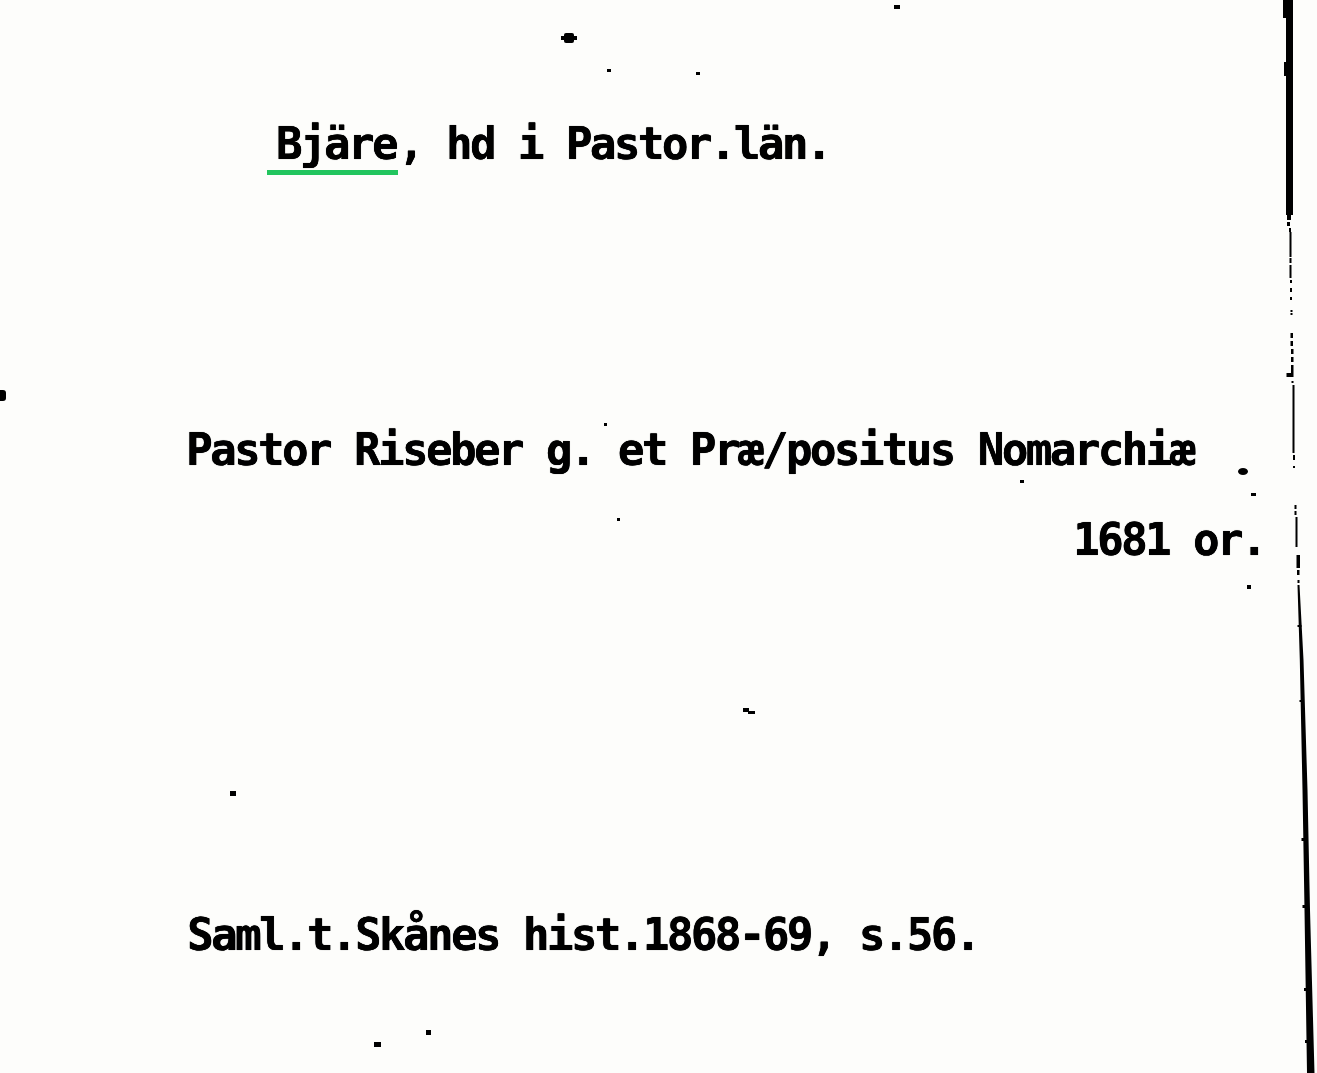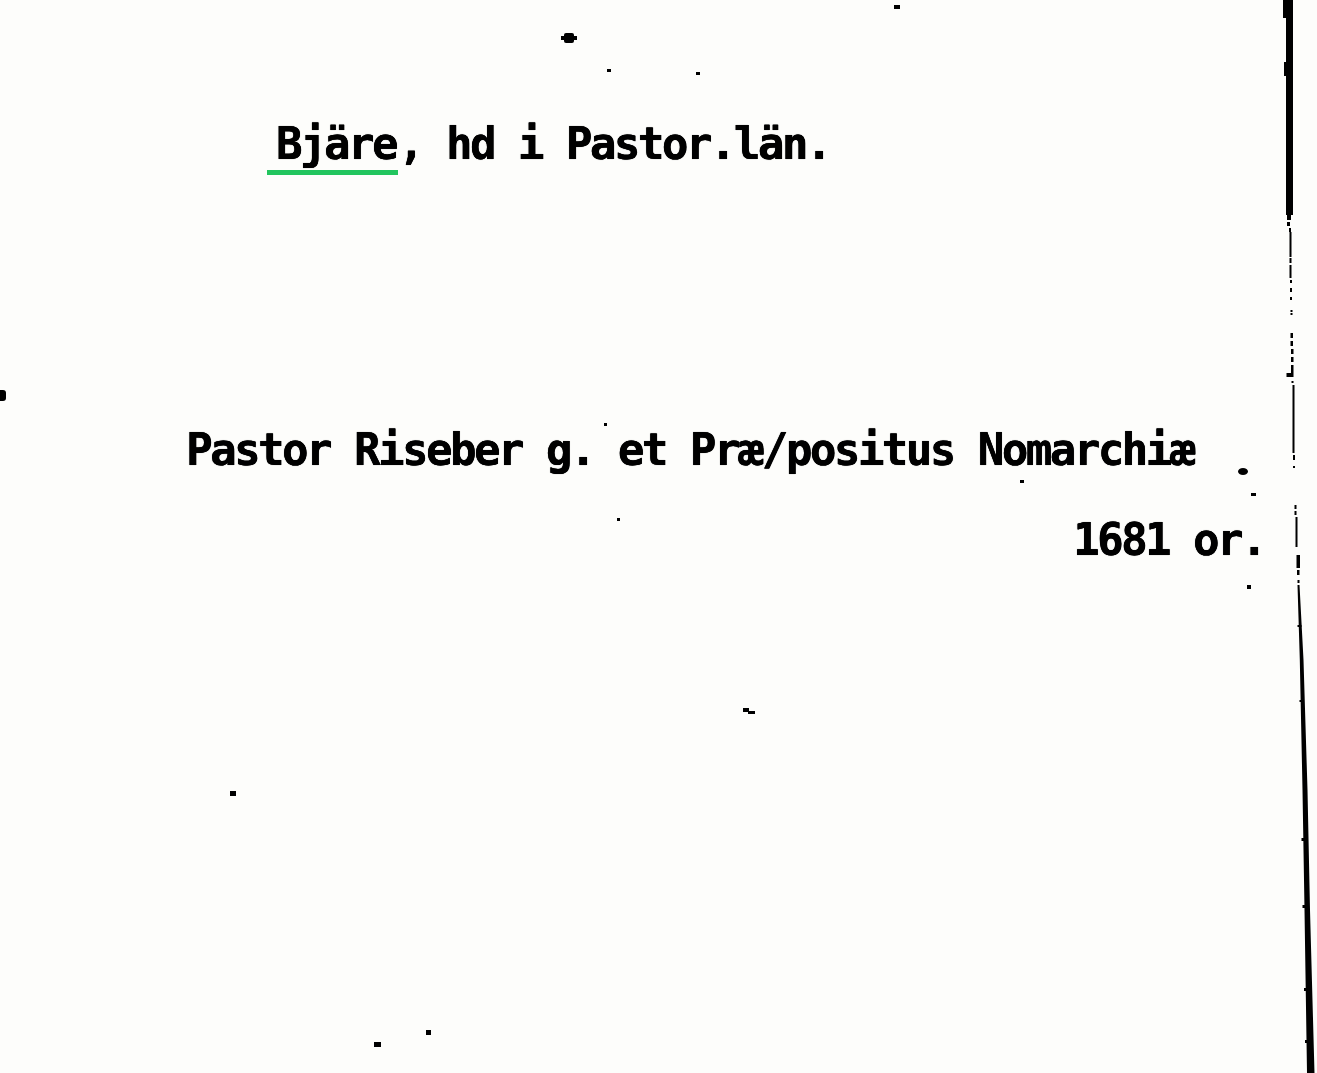--- a/index.html
+++ b/index.html
@@ -50,20 +50,21 @@
   <div class="line" style="left:180px; top:78px;">
     <span class="heading-title">Bjäre</span><span>, hd i Pastor.län.</span>
   </div>
 
 
   <div class="line" style="left:186px; top:428px;">Pastor Riseber g. et Præ/positus Nomarchiæ</div>
 
 
   <div class="line" style="left:1057px; top:518px;margin-left:16px;">1681 or.</div>
 
+  <div class="line" style="left:187px; top:913px;">Saml.t.Skånes hist.1868-69, s.56.</div>
 
   <div class="speck" style="left:564px; top:33px; width:10px; height:10px; border-radius:2px;"></div>
   <div class="speck" style="left:561px; top:36px; width:16px; height:4px;"></div>
   <div class="speck" style="left:607px; top:69px; width:4px; height:3px;"></div>
   <div class="speck" style="left:696px; top:72px; width:4px; height:3px;"></div>
   <div class="speck" style="left:894px; top:5px; width:6px; height:4px;"></div>
   <div class="speck" style="left:-2px; top:390px; width:8px; height:11px; border-radius:3px;"></div>
   <div class="speck" style="left:604px; top:423px; width:3px; height:3px;"></div>
   <div class="speck" style="left:1020px; top:480px; width:4px; height:3px;"></div>
   <div class="speck" style="left:617px; top:518px; width:3px; height:3px;"></div>

